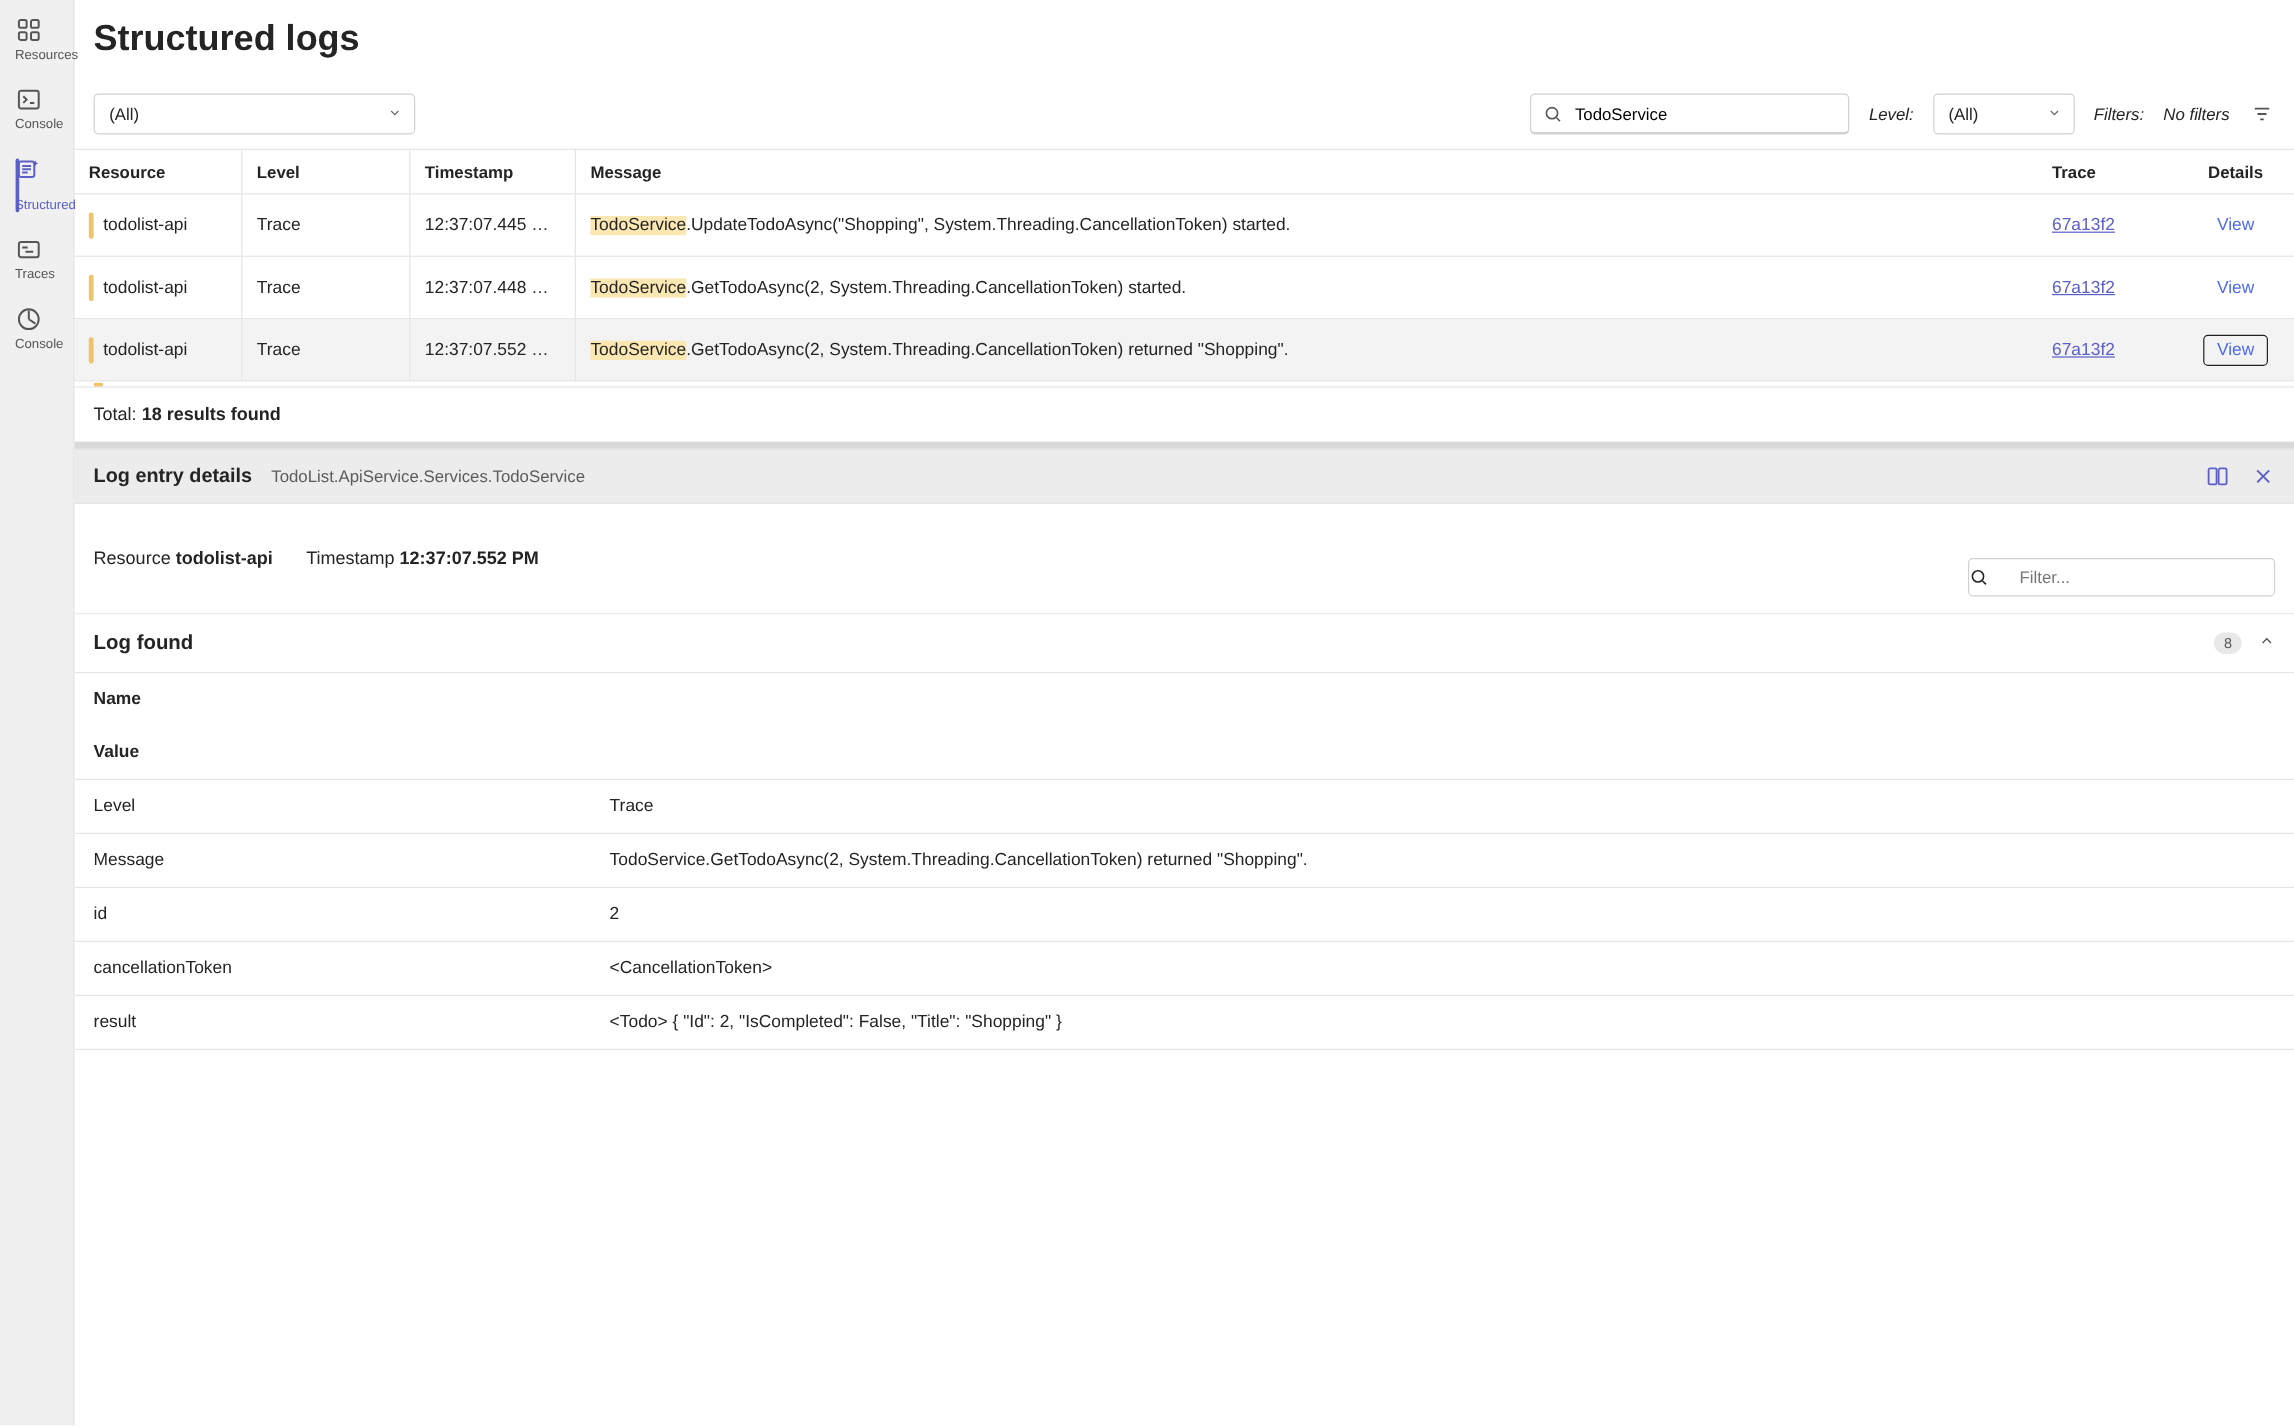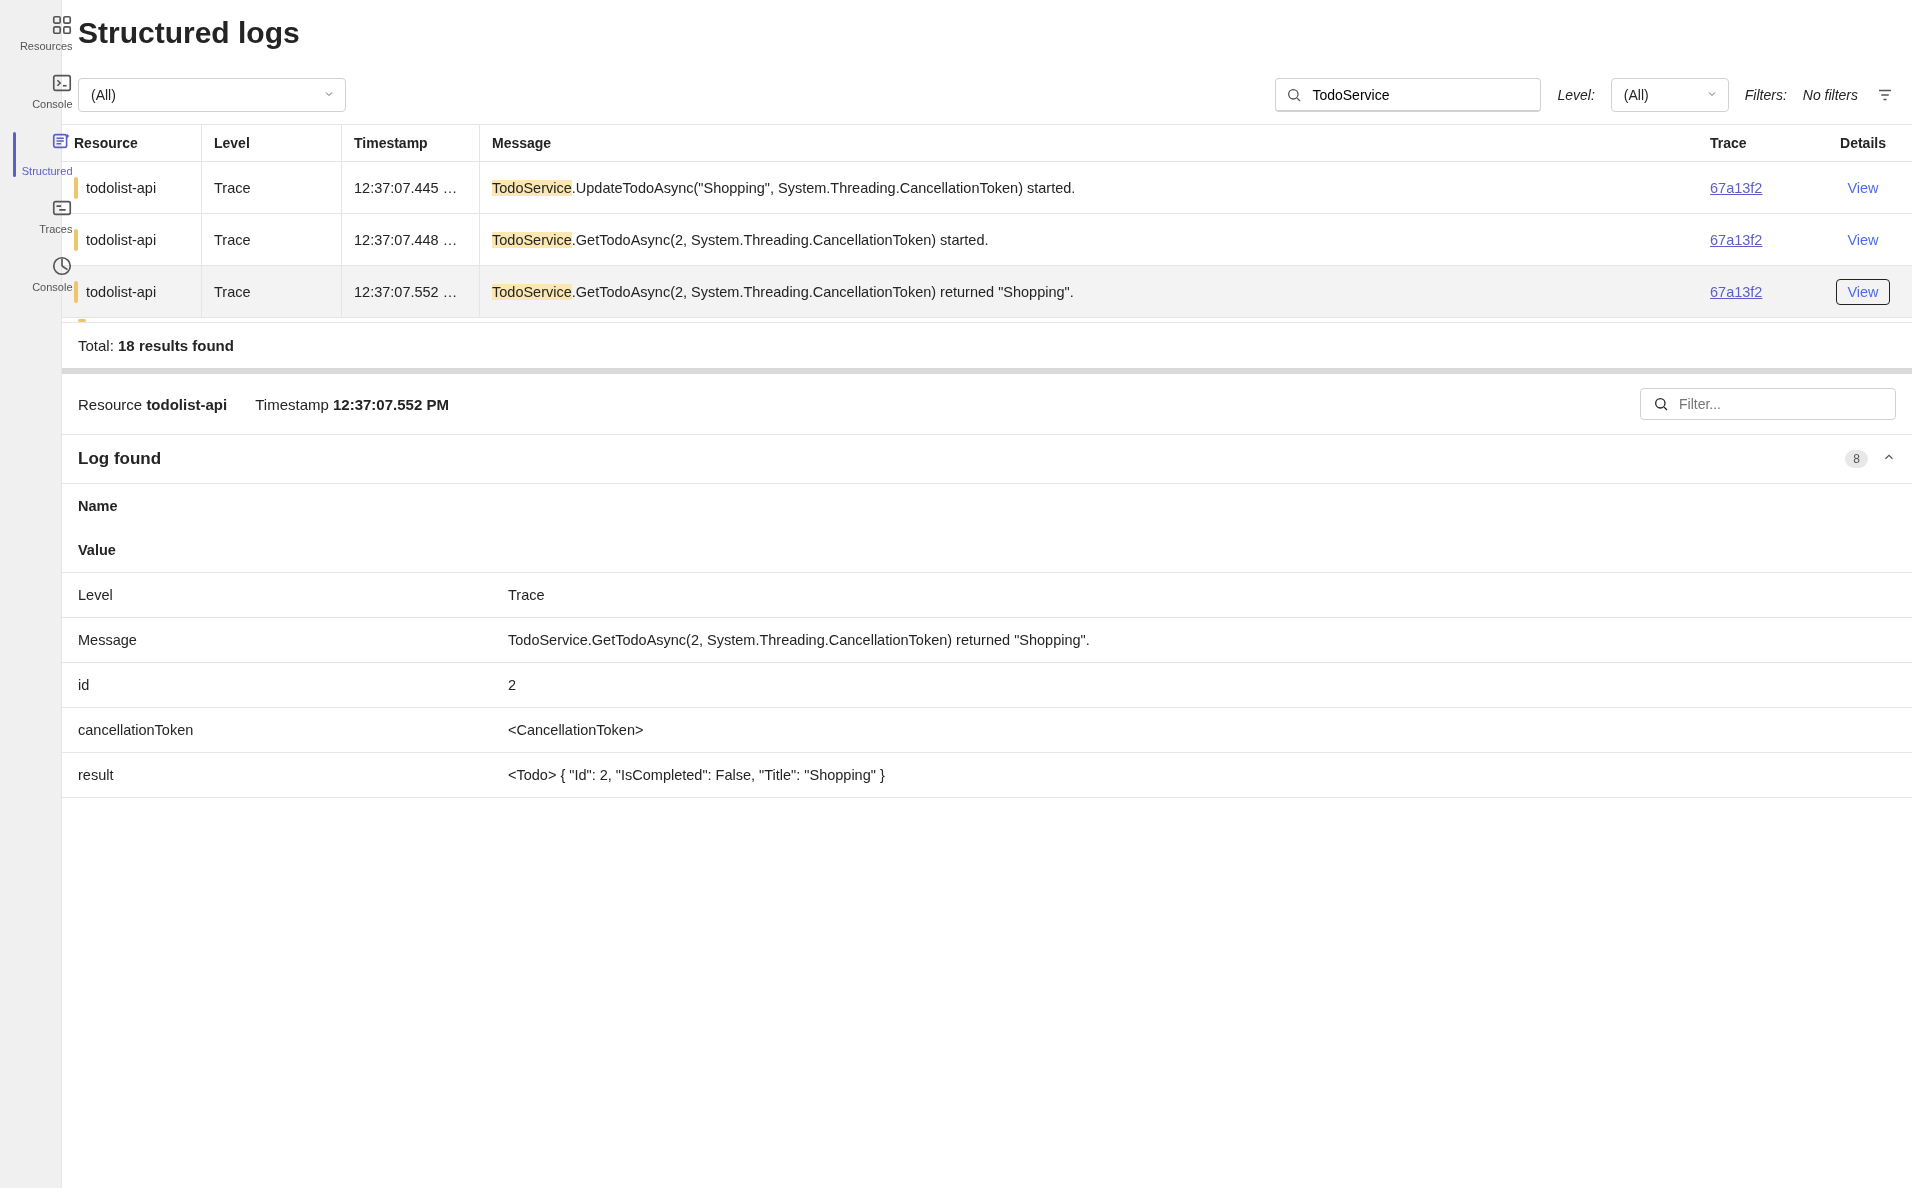--- a/index.html
+++ b/index.html
@@ -28,21 +28,21 @@
 
   
   .rail {
     width: 62px; background: #f0f0f0;
     display: flex; flex-direction: column; align-items: center;
     padding-top: 6px; gap: 2px; border-right: 1px solid var(--border);
     position: relative;
   }
   .rail-item {
     width: 60px; padding: 8px 0 10px 0;
-    display: flex; flex-direction: column; align-items: flex-end; gap: 4px;
+    display: flex; flex-direction: column; align-items: flex-start; gap: 4px;
     color: #555; cursor: pointer; font-size: 11px;
     position: relative;
     margin-left: 24px;
   }
   .rail-item.active { color: var(--accent); gap: 13px; }
   .rail-item.active::before {
     content:""; position:absolute; left:0; top:10px; bottom:10px; width:3px; background: var(--accent); border-radius:2px;
   }
   .rail-item svg { width: 22px; height: 22px; }
 
@@ -102,22 +102,22 @@
     background: #ececec; border-top:1px solid var(--border); border-bottom:1px solid var(--border);
   }
   .details-title { font-weight:700; font-size:16.5px;}
   .details-sub { color: var(--muted); font-size:14px;}
   .details-actions { margin-left:auto; display:flex; gap:18px; align-items:center;}
   .icon-btn { width:20px; height:20px; color: var(--accent); cursor:pointer;}
   .icon-btn.close { color: var(--accent);}
   .details-meta { display:flex; align-items:center; padding: 14px 16px; gap:28px; background: var(--bg); border-bottom:1px solid var(--border);}
   .details-meta .meta-item { font-size:15px;}
   .details-filter {
-    margin-left:auto; display:flex; align-items:center; gap:8px;
-    border:1px solid var(--border-strong); border-radius:4px; height:32px; padding:0 12px; width:256px;
+    margin-left:auto; display:flex; align-items:center; gap:24px;
+    border:1px solid var(--border-strong); border-radius:4px; height:32px; padding:0 0; width:256px;margin-top:31px;
   }
   .details-filter input { border:none; outline:none; flex:1; font-size:14px; background:transparent;}
   .details-section-hdr { display:flex; align-items:center; padding: 14px 16px; font-size:17px; font-weight:600; border-bottom:1px solid var(--border); background: var(--bg);}
   .badge { background:#e8e8e8; border-radius:10px; font-size:12px; padding:2px 8px; font-weight:500; color:#555; margin-left:auto; margin-right:14px;}
   .chev-up { color:#555;}
   .kv-table { background: var(--bg);}
   .kv-head { display:flex; font-weight:600; border-bottom:1px solid var(--border);flex-direction:column;}
   .kv-row { display:flex; border-bottom:1px solid var(--border);}
   .kv-name { width: 430px; padding: 14px 16px; font-size:14.5px;}
   .kv-val { flex:1; padding: 14px 16px; font-size:14.5px;}
@@ -270,20 +270,37 @@
       <div class="truncated-bar">
             <div class="dot"></div>
           </div>
       <div class="totals">
         <span>Total: </span><b>18 results found</b>
       </div>
     </div>
 
     <div class="divider"></div>
 
+    <div class="details-header">
+      <span class="details-title">Log entry details</span>
+      <span class="details-sub">TodoList.ApiService.Services.TodoService</span>
+      <div class="details-actions">
+        <div class="icon-btn">
+          <svg viewBox="0 0 24 24" fill="none" stroke="currentColor" stroke-width="1.8">
+                <rect x="3" y="4" width="8" height="16" rx="1.5"></rect>
+                <rect x="13" y="4" width="8" height="16" rx="1.5"></rect>
+              </svg>
+        </div>
+        <div class="icon-btn close">
+          <svg viewBox="0 0 24 24" fill="none" stroke="currentColor" stroke-width="2">
+                <path d="M6 6l12 12M18 6L6 18"></path>
+              </svg>
+        </div>
+      </div>
+    </div>
 
     <div class="details-meta">
       <span class="meta-item">
         <span>Resource </span><b>todolist-api</b>
       </span>
       <span class="meta-item">
         <span>Timestamp </span><b>12:37:07.552 PM</b>
       </span>
       <div class="details-filter">
         <svg width="16" height="16" viewBox="0 0 24 24" fill="none" stroke="currentColor" stroke-width="2">

